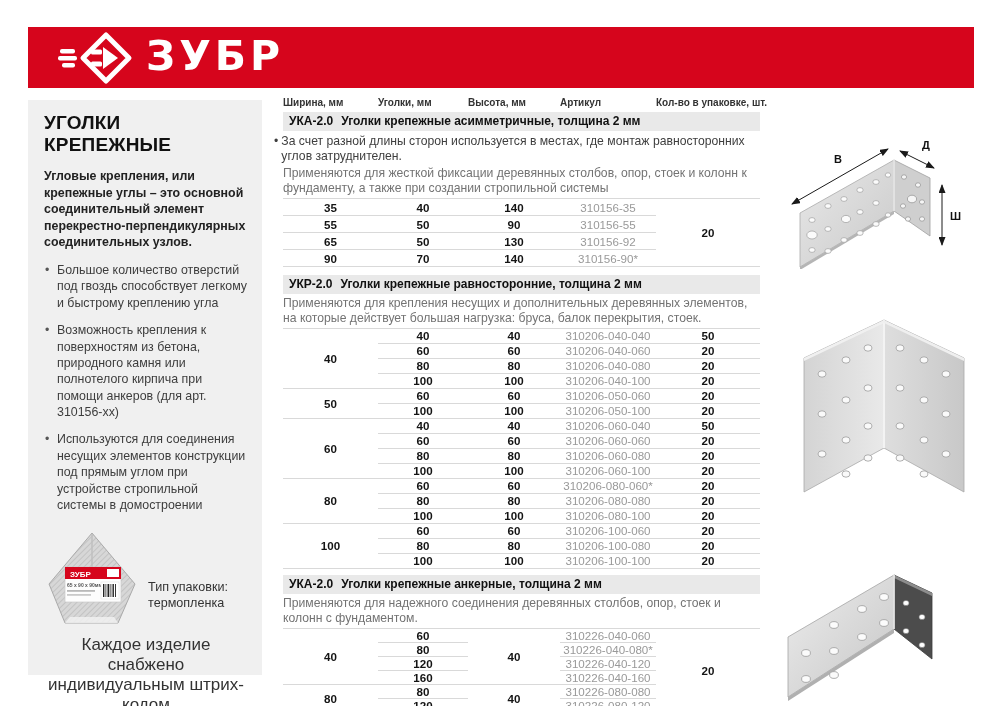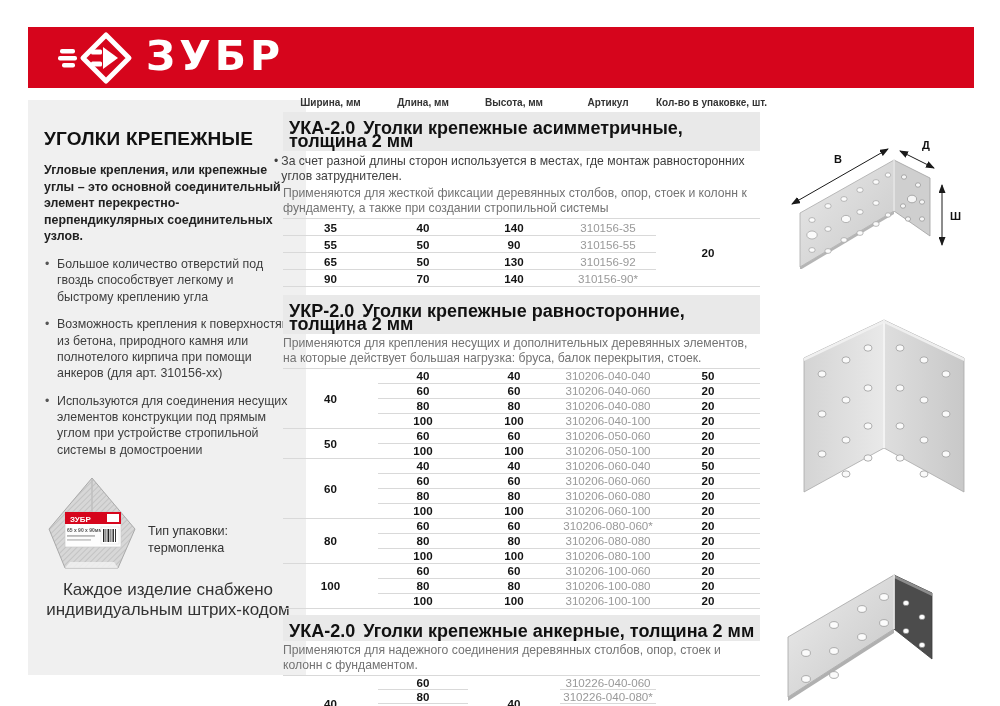--- a/index.html
+++ b/index.html
@@ -8,44 +8,44 @@
   .page { position:relative; width:1000px; height:706px; background:#fff; overflow:hidden; }
 
   
   .banner { position:absolute; left:28px; top:27px; width:946px; height:61px;
             background:#d6051c; display:flex; align-items:center; padding-left:30px; }
   .logo { display:flex; align-items:center; gap:12px; }
   .brand-name { color:#fff; font-size:41px; font-weight:bold; letter-spacing:4px;
                 font-family:"DejaVu Sans","Liberation Sans",sans-serif; line-height:1; padding-bottom:3px;}
 
   
-  .sidebar { position:absolute; left:28px; top:100px; width:278px; height:575px;
-             background:#f0f0f0; padding:28px 14px 10px 16px; }
+  .sidebar { position:absolute; left:28px; top:100px; width:234px; height:575px;
+             background:#f0f0f0; padding:12px 14px 10px 16px; }
   .sidebar h1 { font-size:19px; font-weight:bold; color:#111; letter-spacing:0.2px; margin-bottom:12px; }
   .sidebar .intro { font-size:12.4px; font-weight:bold; color:#222; line-height:1.34; margin-bottom:6px;}
   .sidebar ul { list-style:none; }
   .sidebar li { position:relative; font-size:12.4px; color:#3d3d3d; line-height:1.32;
                 padding-left:13px; margin-top:11px; }
   .sidebar li::before { content:"•"; position:absolute; left:1px; color:#555; }
   .pack-row { display:flex; align-items:flex-end; gap:8px; margin-top:14px; }
   .pack-type { font-size:12.6px; color:#333; line-height:1.3; padding-bottom:18px; }
   .barcode-note { font-size:17px; color:#333; text-align:center; margin-top:6px; }
 
   
   .footer { position:absolute; left:28px; top:682px; font-size:11.4px; color:#555; }
   .footer .sep { margin:0 6px; }
 
   
   .content { position:absolute; left:283px; top:97px; width:477px; }
   .col-headers { display:flex; height:15px; }
-  .col-h { font-size:10px; font-weight:bold; color:#333; text-align:center; white-space:nowrap; }
+  .col-h { font-size:10px; font-weight:bold; color:#333; text-align:left; white-space:nowrap; }
   .c0{width:95px}.c1{width:90px}.c2{width:92px}.c3{width:96px}.c4{width:104px}
 
-  .sec-title { background:#e9e9e9; font-size:18px; font-weight:bold; color:#111;
-               padding:10px 0 3px 6px; line-height:13px; }
+  .sec-title { background:#e9e9e9; font-size:12px; font-weight:bold; color:#111;
+               padding:3px 0 3px 6px; line-height:13px; }
   .sec-title .code { margin-right:8px; }
   .sec-bullet { display:flex; font-size:12.2px; color:#3e3e3e; line-height:15px; margin-top:3px; }
   .sec-bullet .dot { width:9px; margin-left:-9px; color:#3e3e3e; }
   .sec-desc { font-size:12.2px; color:#737373; line-height:15px; margin-top:2px; }
 
   .sec table { border-collapse:collapse; width:100%; table-layout:fixed; margin-top:2px;
                border-bottom:1px solid #d9d9d9; }
   .sec td { border-top:1px solid #d9d9d9; text-align:center; font-size:11.6px;
             padding:1px 2px; line-height:12px; color:#222; }
   .sec td.dim { font-weight:bold; color:#141414; }
@@ -125,21 +125,21 @@
         <span>термопленка</span>
       </div>
     </div>
     <div class="barcode-note">Каждое изделие снабжено индивидуальным штрих-кодом</div>
   </aside>
 
 
   <main class="content">
     <div class="col-headers" id="col-headers">
         <div class="col-h c0">Ширина, мм</div>
-        <div class="col-h c1">Длина, мм</div>
+        <div class="col-h c1">Уголки, мм</div>
         <div class="col-h c2">Высота, мм</div>
         <div class="col-h c3">Артикул</div>
         <div class="col-h c4">Кол-во в упаковке, шт.</div>
       </div>
     <div id="sections">
         <div class="sec s0">
           <div class="sec-title"><span class="code">УКА-2.0</span><span>Уголки крепежные асимметричные, толщина 2 мм</span></div>
           <div class="sec-bullet">
             <span class="dot">•</span>
             <span>За счет разной длины сторон используется в местах, где монтаж равносторонних углов затруднителен.</span>

